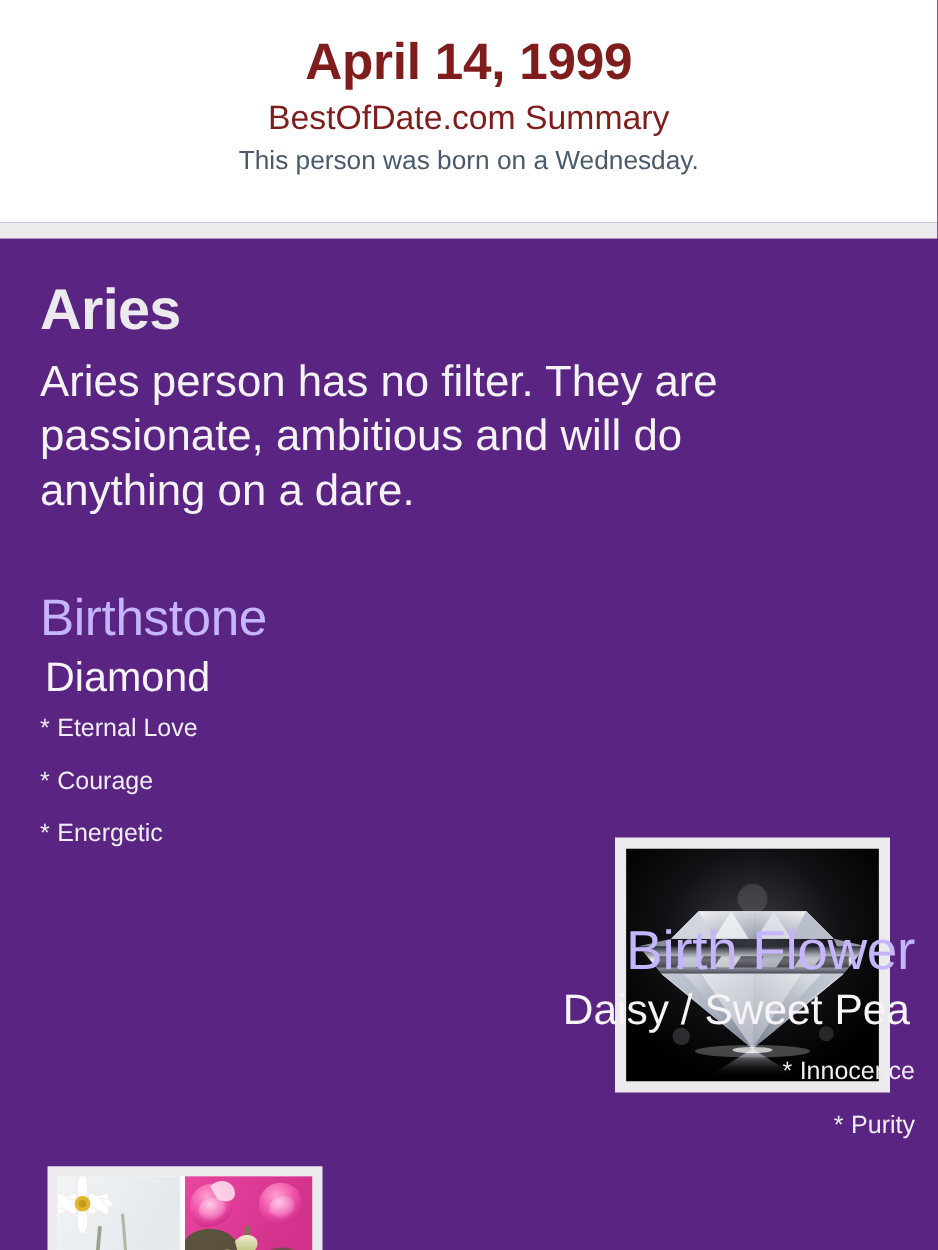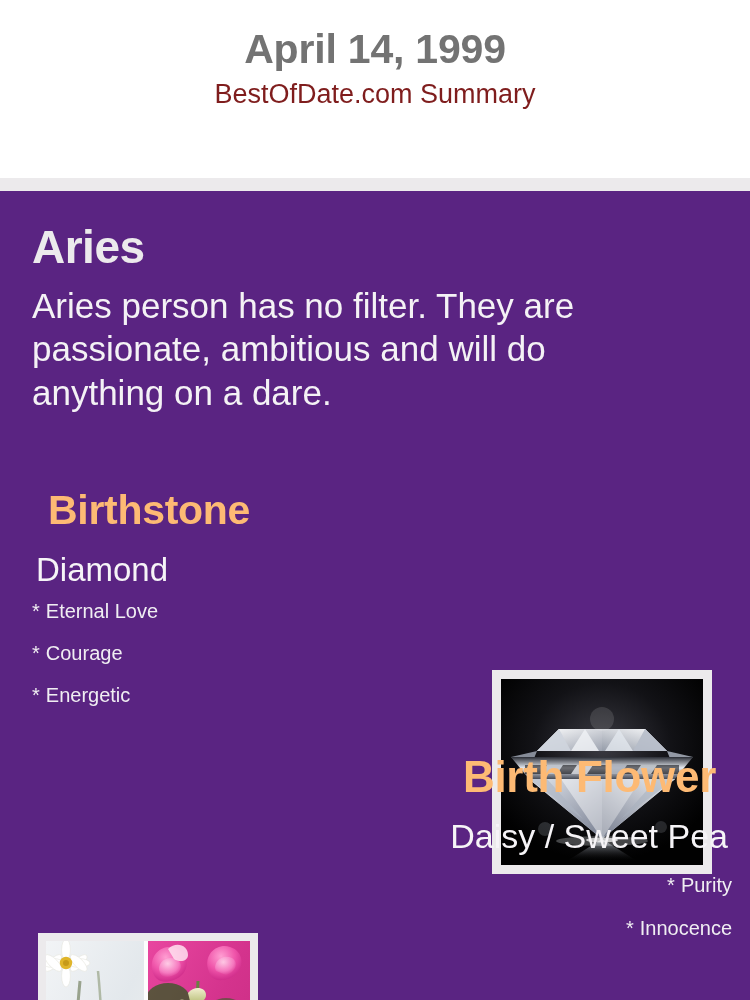--- a/index.html
+++ b/index.html
@@ -31,21 +31,21 @@
     background: #ffffff;
     text-align: center;
     box-sizing: border-box;
   }
   .header-date {
     margin: 0;
     padding-top: 28px;
     font-size: 41px;
     font-weight: bold;
     line-height: 1.05;
-    color: #737373;
+    color: #7f1d1d;
     letter-spacing: -0.2px;
   }
   .header-site {
     margin: 0;
     padding-top: 9px;
     font-size: 27px;
     font-weight: normal;
     line-height: 1.1;
     color: #7f1d1d;
   }
@@ -103,25 +103,25 @@
   }
 
   
   .birthstone-text {
     position: absolute;
     left: 32px;
     top: 283px;
     width: 430px;
   }
   .section-title {
-    margin: 16px;
+    margin: 0;
     font-size: 41px;
-    font-weight: bold;
+    font-weight: normal;
     line-height: 1.0;
-    color: #fdba74;
+    color: #c4b5fd;
     letter-spacing: -0.3px;
   }
   .section-value {
     margin: 4px;
     padding-top: 6px;
     font-size: 33px;
     font-weight: normal;
     line-height: 1.05;
     color: #f6f4f7;
   }
@@ -208,20 +208,21 @@
   .flower-text .trait-list li { padding-bottom: 23px; }
 </style>
 </head>
 <body>
 
 <div class="page">
 
   <div class="header">
     <h1 class="header-date">April 14, 1999</h1>
     <div class="header-site">BestOfDate.com Summary</div>
+    <div class="header-dayline">This person was born on a Wednesday.</div>
   </div>
 
   <div class="divider-band"></div>
 
   <div class="body-panel">
 
     <div class="zodiac">
       <h2 class="zodiac-name">Aries</h2>
       <p class="zodiac-desc">Aries person has no filter. They are passionate, ambitious and will do anything on a dare.</p>
     </div>
@@ -504,22 +505,22 @@
           </svg>
         </div>
       </div>
     </div>
 
     <div class="flower-text">
       <h2 class="section-title">Birth Flower</h2>
       <div class="section-value">Daisy / Sweet Pea</div>
       <ul class="trait-list">
         <li>
-          <span class="trait-star">*</span><span>Purity</span>
+          <span class="trait-star">*</span><span>Innocence</span>
         </li>
         <li>
-          <span class="trait-star">*</span><span>Innocence</span>
+          <span class="trait-star">*</span><span>Purity</span>
         </li>
       </ul>
     </div>
 
   </div>
 </div>
 
 </body></html>

